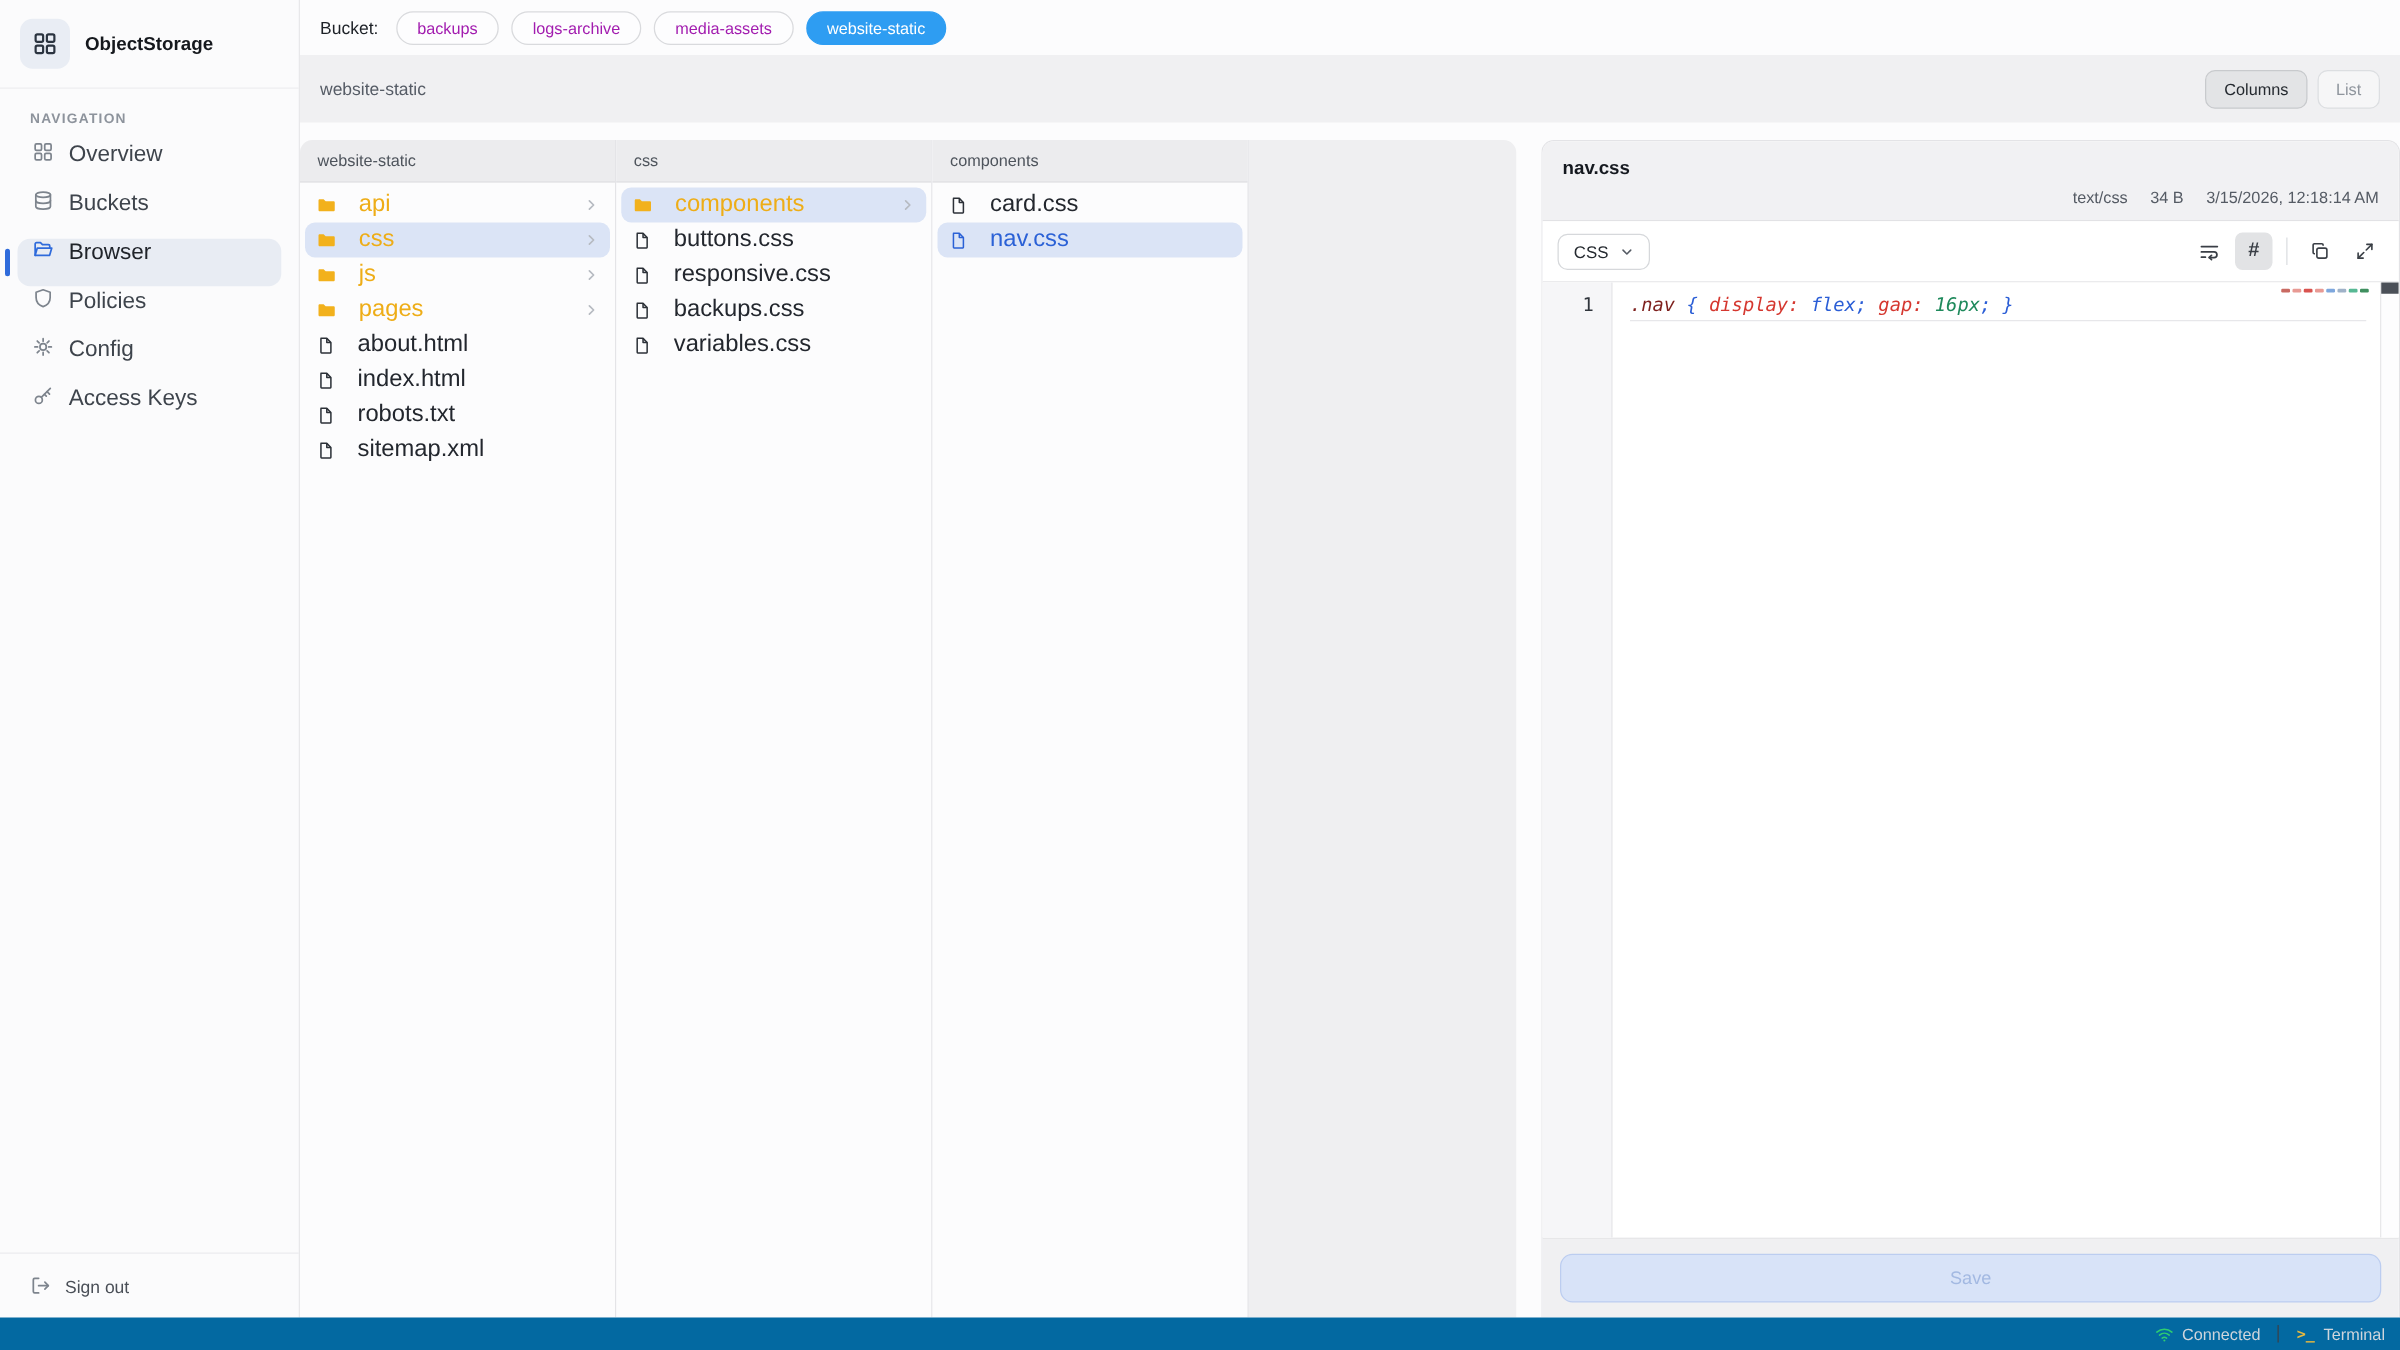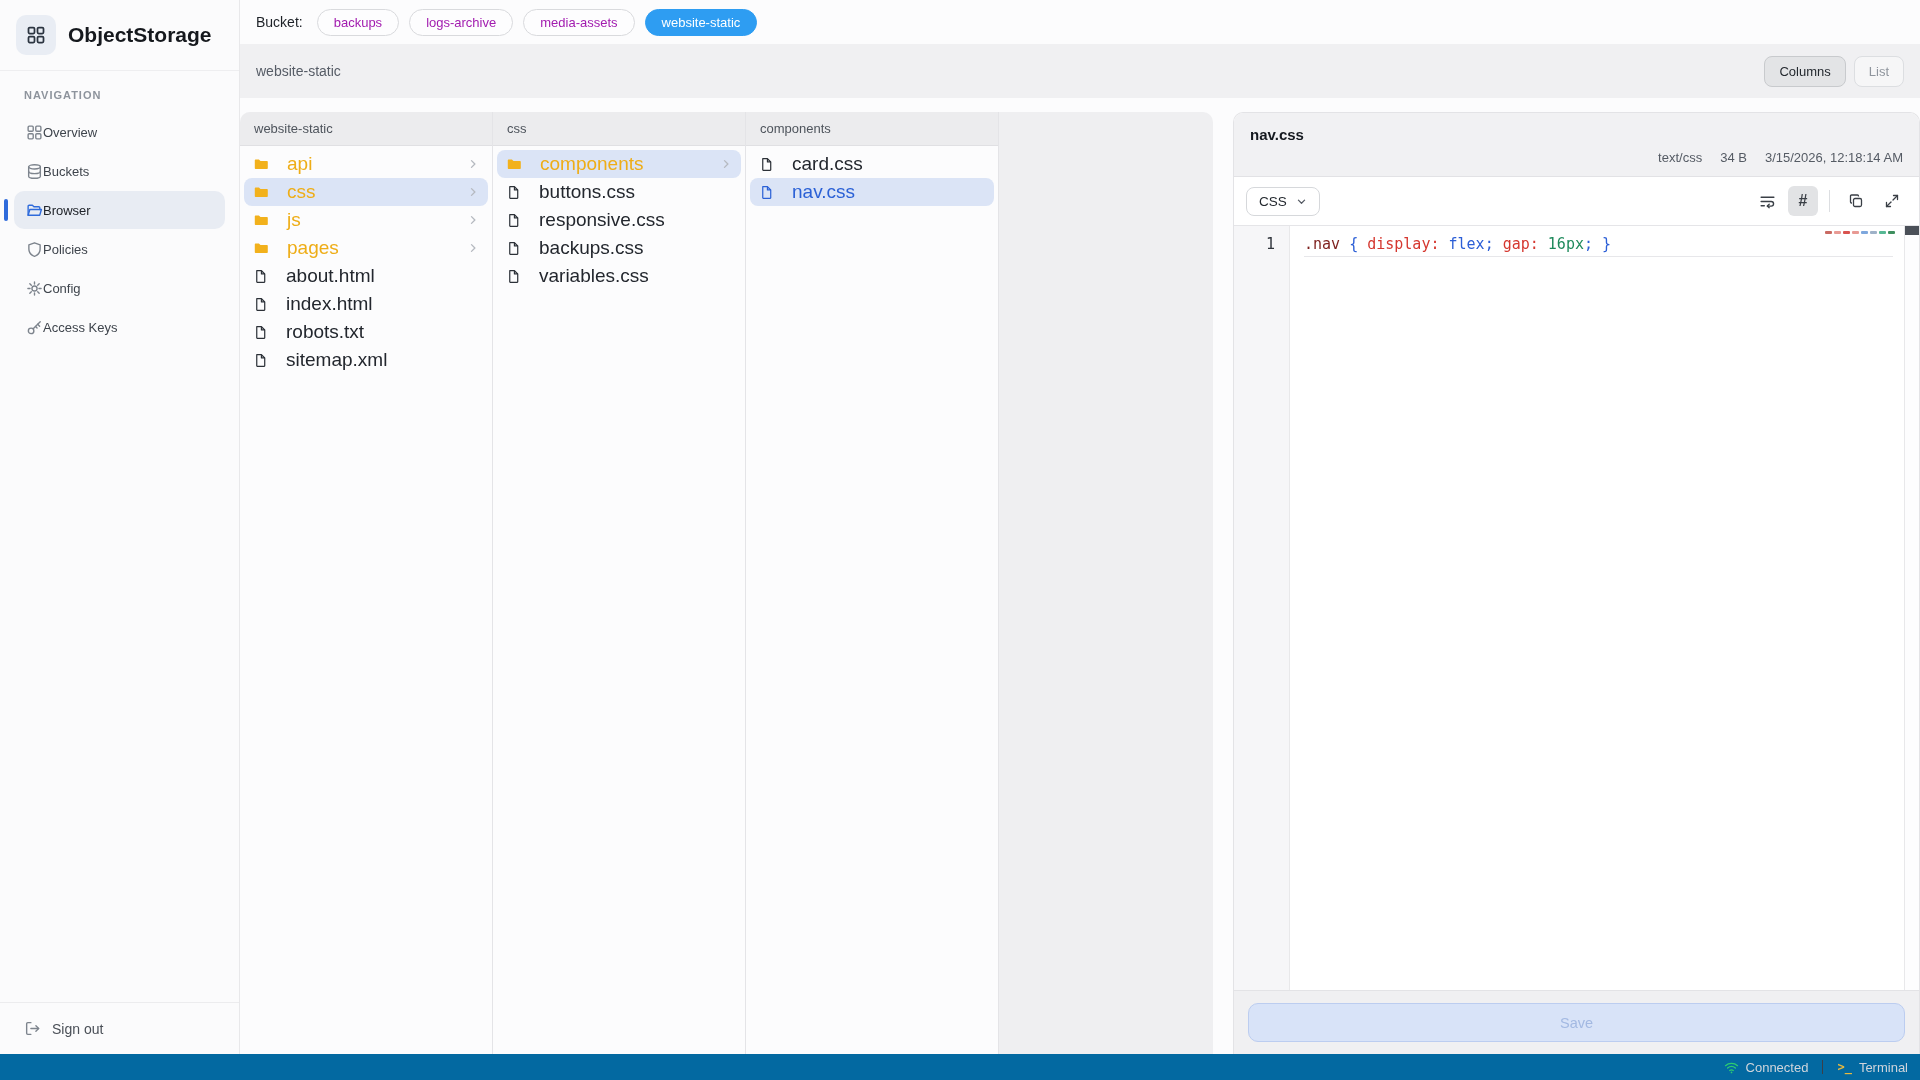--- a/index.html
+++ b/index.html
@@ -6,24 +6,24 @@
   html,body { width:1920px; height:1080px; overflow:hidden; }
   body { font-family:"Liberation Sans", sans-serif; background:#fff; color:#23272e; display:flex; flex-direction:column; }
   svg { display:block; }
 
   .app-row { flex:1; display:flex; min-height:0; }
 
   
   .sidebar { width:240px; background:#fbfbfc; border-right:1px solid #e8e8ea; display:flex; flex-direction:column; }
   .logo-row { display:flex; align-items:center; gap:12px; padding:15px 16px; border-bottom:1px solid #eeeef0; }
   .logo-box { width:40px; height:40px; background:#e9edf4; border-radius:10px; display:flex; align-items:center; justify-content:center; color:#2b3440; }
-  .app-name { font-size:21px; font-weight:700; color:#15181d;text-align:center; }
+  .app-name { font-size:15px; font-weight:700; color:#15181d;text-align:center; }
   .nav-section { padding:18px 14px 0; }
   .nav-label { font-size:11px; font-weight:700; letter-spacing:1px; color:#8d939c; padding-left:10px; margin-bottom:12px; }
-  .nav-item { position:relative; display:flex; align-items:center; height:38px; padding:0 12px; border-radius:10px; font-size:13px; color:#3e444c; margin-bottom:1px; cursor:pointer; }
+  .nav-item { position:relative; display:flex; gap:12px; height:38px; padding:0 12px; border-radius:10px; font-size:18px; color:#3e444c; margin-bottom:1px; cursor:pointer; }
   .nav-item .ico { color:#7d848d; display:flex; }
   .nav-item.active { background:#e8ecf3; color:#20242a; font-weight:400; }
   .nav-item.active .ico { color:#2f6bdb; }
   .nav-item.active::before { content:""; position:absolute; left:-10px; top:8px; width:4px; height:22px; border-radius:3px; background:#2f6bdb; }
   .sidebar-spacer { flex:1; }
   .signout-row { display:flex; align-items:center; gap:11px; padding:17px 24px; border-top:1px solid #ececee; font-size:14px; color:#4a4f57; cursor:pointer; }
   .signout-row .ico { color:#7d848d; display:flex; }
 
   
   .main { flex:1; display:flex; flex-direction:column; min-width:0; background:#fcfcfd; }
@@ -63,21 +63,21 @@
   .editor-toolbar { display:flex; align-items:center; padding:9px 12px; border-bottom:1px solid #e5e5e8; background:#fff; }
   .lang-select { display:flex; align-items:center; gap:9px; padding:6px 12px; background:#fff; border:1px solid #d6d8db; border-radius:8px; font-size:13.5px; color:#24292f; cursor:pointer; }
   .tb-right { margin-left:auto; display:flex; align-items:center; gap:6px; }
   .icon-btn { width:30px; height:30px; border-radius:6px; display:flex; align-items:center; justify-content:center; color:#3a3f46; cursor:pointer; background:transparent; border:none; font-family:inherit; }
   .icon-btn.active { background:#e2e3e5; }
   .hash-glyph { font-size:16px; font-weight:700; }
   .tb-divider { width:1px; height:22px; background:#dcdee1; margin:0 5px; }
 
   .editor { flex:1; display:flex; position:relative; background:#fff; min-height:0; }
   .gutter { width:56px; flex:none; background:#f6f6f8; border-right:1px solid #e8e8ea; text-align:right; padding:9px 14px 0 0; font-family:"DejaVu Sans Mono", monospace; font-size:15px; color:#30353c; }
-  .code-pane { flex:1; padding:9px 26px 0 14px; font-family:"DejaVu Sans Mono", monospace; font-size:15px; min-width:0; }
+  .code-pane { flex:1; padding:9px 26px 0 14px; font-family:"DejaVu Sans Mono", monospace; font-size:15px; min-width:0;font-style:italic; }
   .code-line { border-bottom:1px solid #e7e7ea; padding-bottom:3px; white-space:pre; }
   .tok-selector { color:#7d1f1c; }
   .tok-punct { color:#2b5ed6; }
   .tok-property { color:#d5372f; }
   .tok-value { color:#2b5ed6; }
   .tok-number { color:#1f8a5c; }
   .minimap { position:absolute; top:5px; right:24px; display:flex; gap:2px; }
   .minimap i { display:block; width:7px; height:3px; border-radius:1px; }
   .v-scrollbar { position:absolute; top:0; right:0; bottom:0; width:15px; background:#fdfdfe; border-left:1px solid #e8e8ea; }
   .v-thumb { width:14px; height:9px; background:#4b5058; }

